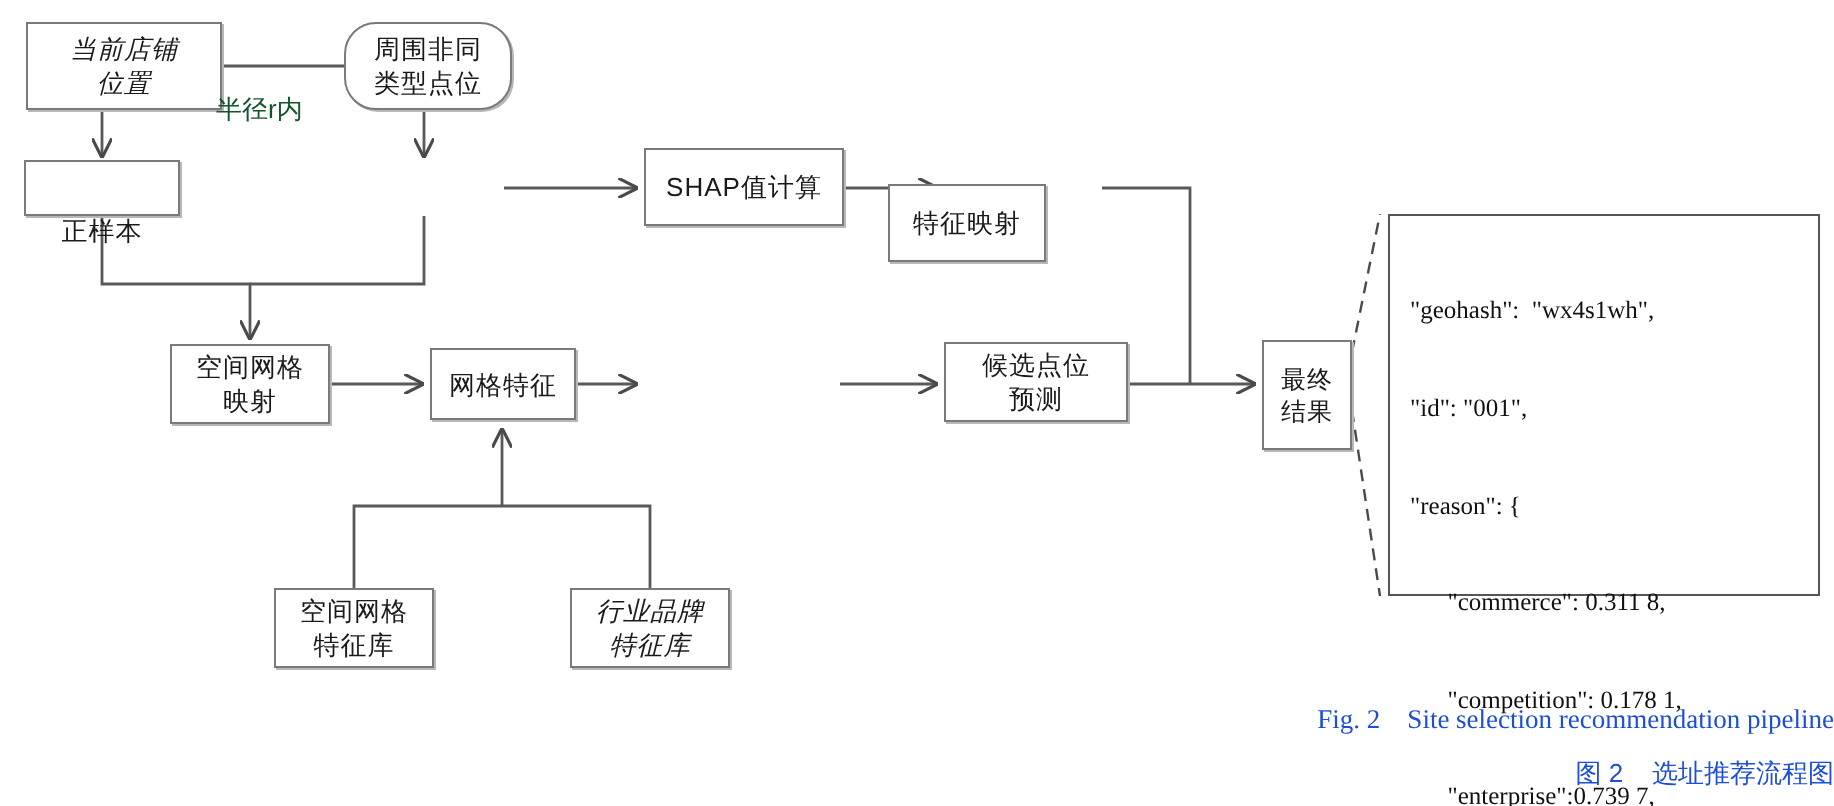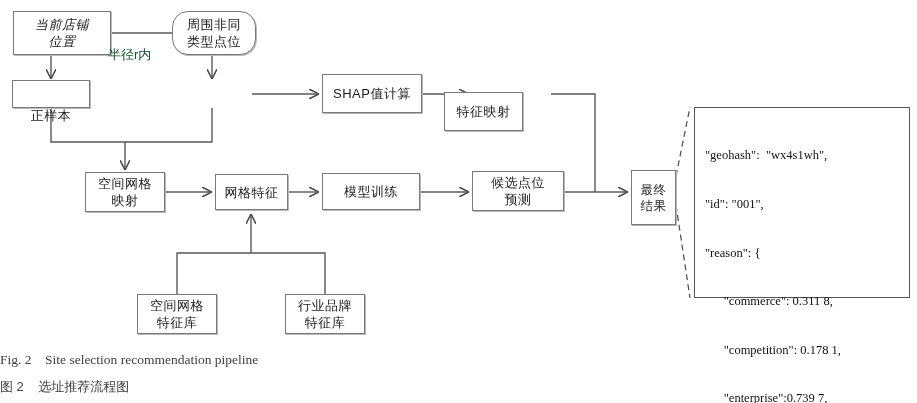--- a/index.html
+++ b/index.html
@@ -62,22 +62,22 @@
     line-height: 16.2px;
     color: #111111;
     white-space: pre;
   }
   #json-box .jline {
     white-space: pre;
   }
   .caption {
     position: absolute;
     width: 100%;
-    text-align: left;
-    color: #404040;
+    text-align: right;
+    color: #1d4ed8;
     white-space: pre;
   }
   #caption-en {
     font-family: "Liberation Serif", serif;
     font-size: 13.5px;
   }
   #caption-zh {
     font-family: "Liberation Sans", sans-serif;
     font-size: 13px;
   }
@@ -160,40 +160,37 @@
 
   <div class="node" style="left:85px; top:172px; width:80px; height:40px;">
     <span style="white-space:pre-line;">空间网格
 映射</span>
   </div>
 
   <div class="node" style="left:215px; top:174px; width:73px; height:36px;">
     <span style="white-space:pre-line;">网格特征</span>
   </div>
 
-  <div class="node" style="left:322px; top:173px; width:98px; height:37px;">
-    <span style="white-space:pre-line;">模型训练</span>
-  </div>
 
   <div class="node" style="left:472px; top:171px; width:92px; height:40px;">
     <span style="white-space:pre-line;">候选点位
 预测</span>
   </div>
 
   <div class="node small" style="left:631px; top:170px; width:45px; height:55px;">
     <span style="white-space:pre-line;">最终
 结果</span>
   </div>
 
   <div class="node" style="left:137px; top:294px; width:80px; height:40px;">
     <span style="white-space:pre-line;">空间网格
 特征库</span>
   </div>
 
-  <div class="node" style="left:285px; top:294px; width:80px; height:40px;">
+  <div class="node" style="left:285px; top:294px; width:80px; height:40px;font-style:italic;">
     <span style="white-space:pre-line;">行业品牌
 特征库</span>
   </div>
 
   <div class="free-label cjk" style="left:108px; top:46px;">半径r内</div>
 
 
   <div id="json-box" style="left:694px; top:107px; width:216px; height:191px;">
     <div class="jline">"geohash":  "wx4s1wh",</div>
     <div class="jline">"id": "001",</div>

